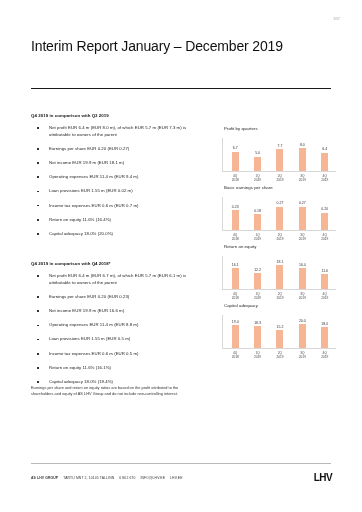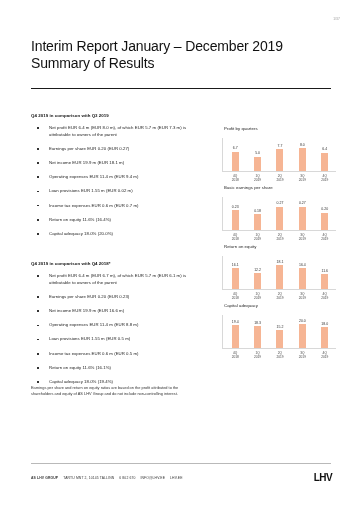--- a/index.html
+++ b/index.html
@@ -212,21 +212,20 @@
 </style>
 </head>
 <body>
 
 <div class="page">
 
   <div class="page-number">1/37</div>
 
   <div class="title-block">
     <div class="title-line">Interim Report January – December 2019</div>
-    <div class="title-line">Summary of Results</div>
   </div>
   <div class="title-rule"></div>
 
   <div class="left-col">
     <div>
       <div class="sec-head">Q4 2019 in comparison with Q3 2019</div>
       <ul class="bullets">
         <li>Net profit EUR 6.4 m (EUR 8.0 m), of which EUR 5.7 m (EUR 7.3 m) is attributable to owners of the parent</li>
         <li>Earnings per share EUR 0.20 (EUR 0.27)</li>
         <li>Net income EUR 19.9 m (EUR 18.1 m)</li>

